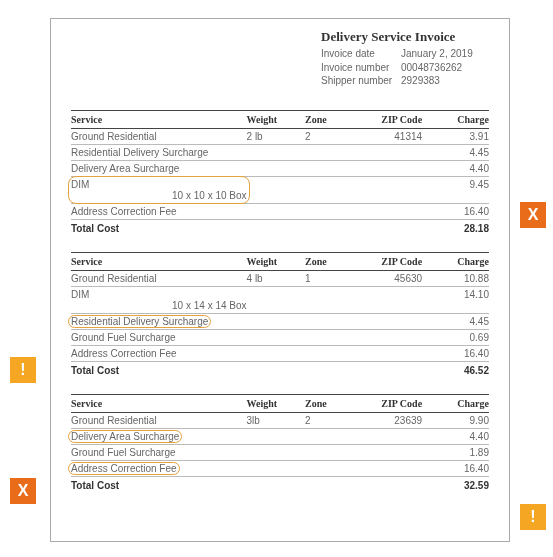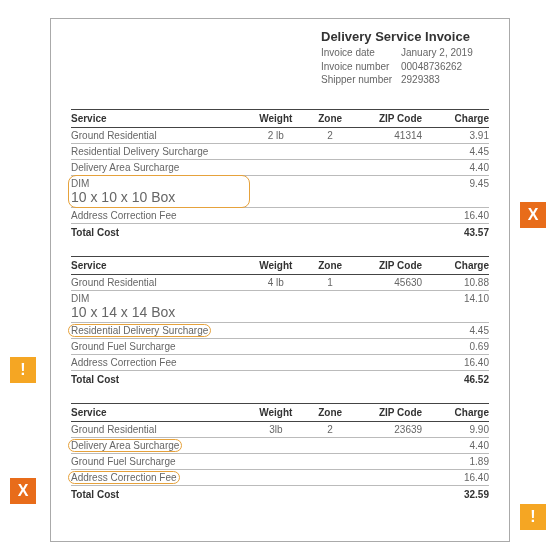--- a/index.html
+++ b/index.html
@@ -23,20 +23,21 @@
   }
   .hdr-block {
     margin-left: 250px;
     margin-bottom: 22px;
   }
   .hdr-title {
     font-size: 13px;
     font-weight: bold;
     color: #333;
     margin-bottom: 2px;
+    font-family: Liberation Serif, serif;
   }
   .hdr-row {
     font-size: 10px;
     color: #666;
     line-height: 1.35;
   }
   .hdr-row span:first-child { display:inline-block; width: 80px; }
   table.inv {
     width: 100%;
     border-collapse: collapse;
@@ -49,38 +50,39 @@
   table.inv col.c-z   { width: 12%; }
   table.inv col.c-zip { width: 16%; }
   table.inv col.c-chg { width: 16%; }
   table.inv th {
     text-align: left;
     font-weight: bold;
     color: #333;
     border-top: 1.5px solid #444;
     border-bottom: 1.5px solid #444;
     padding: 3px 0;
+    font-family: Liberation Serif, serif;
   }
   table.inv th.r, table.inv td.r { text-align: right; }
-  table.inv th.c, table.inv td.c { text-align: center; }
+  table.inv th.c, table.inv td.c { }
   table.inv td {
     padding: 2px 0;
     border-bottom: 0.5px solid #bbb;
     color: #666;
     vertical-align: top;
   }
   table.inv tr.total td {
     border-top: 1.5px solid #444;
     border-bottom: none;
     font-weight: bold;
     color: #333;
     padding-top: 3px;
     margin-top: 8px;
   }
-  .dim-sub { display:block; font-size: 14px; }
+  .dim-sub { display:block; font-size: 10px; text-align: right; }
   .hl {
     position: relative;
   }
   .hl::after {
     content: "";
     position: absolute;
     left: -3px; right: -3px; top: -1px; bottom: -1px;
     border: 1.5px solid #e6a23c;
     border-radius: 8px;
     pointer-events: none;
@@ -163,21 +165,21 @@
             <td class="c"></td>
             <td class="c"></td>
             <td class="r"></td>
             <td class="r">16.40</td>
           </tr>
           <tr class="total">
             <td>Total Cost</td>
             <td></td>
             <td></td>
             <td></td>
-            <td class="r">43.57</td>
+            <td class="r">28.18</td>
           </tr>
         </tbody>
       </table>
       <table class="inv">
         <colgroup>
           <col class="c-svc">
           <col class="c-w">
           <col class="c-z">
           <col class="c-zip">
           <col class="c-chg">

